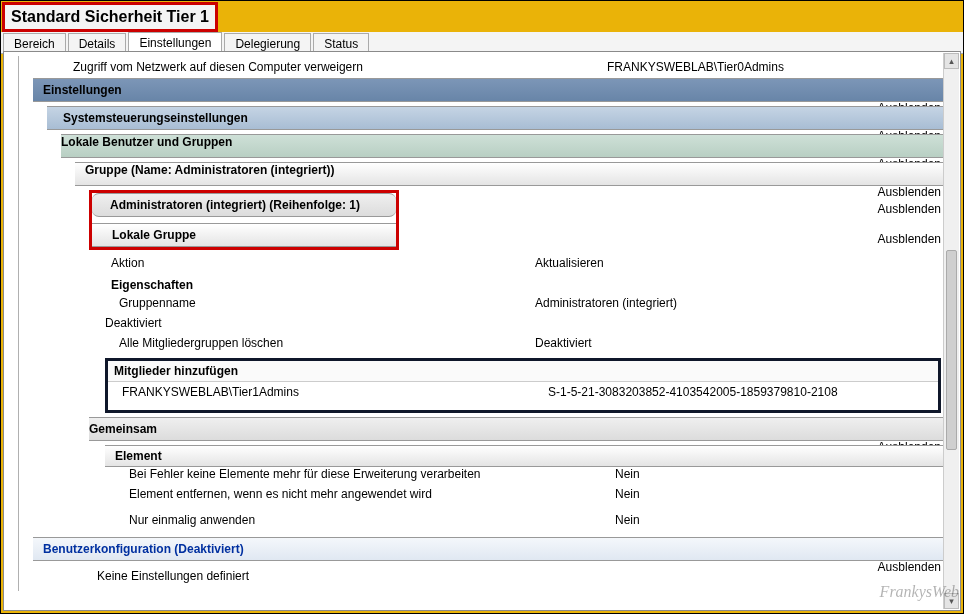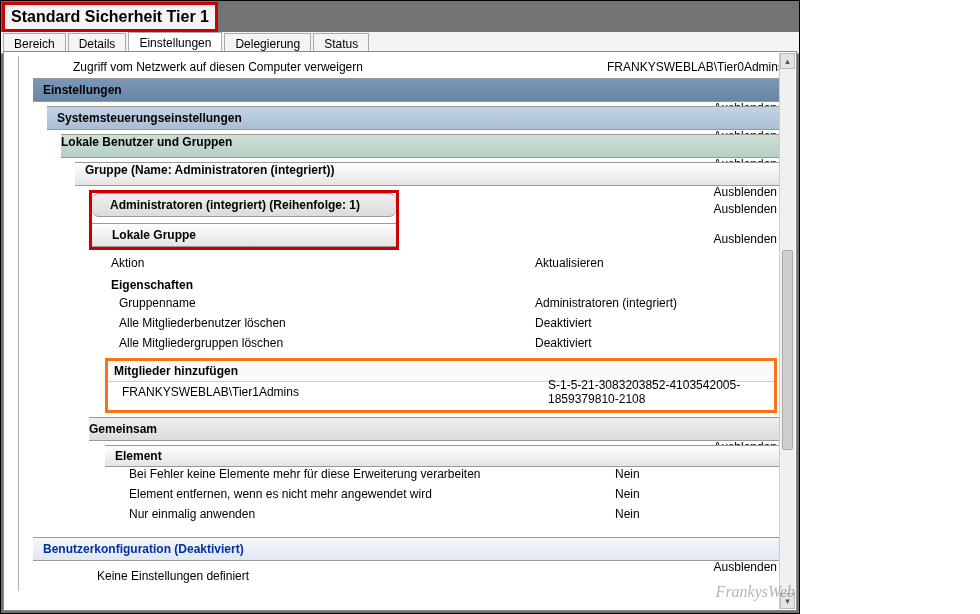--- a/index.html
+++ b/index.html
@@ -6,22 +6,22 @@
   html, body {
     margin: 0; padding: 0;
     width: 980px; height: 614px;
     font-family: Tahoma, Arial, sans-serif;
     font-size: 12px;
     background: #ffffff;
     overflow: hidden;
   }
   .window {
     border: 1px solid #000;
-    width: 800px; height: 614px;
-    background: #737373;
+    width: 964px; height: 614px;
+    background: #eab308;
     position: relative;
   }
   .title-bar {
     font-weight: bold;
     font-size: 16px;
     padding: 3px 6px;
     border: 3px solid #c00;
     display: inline-block;
     margin: 1px 0 0 1px;
     background: #f4f4f4;
@@ -97,21 +97,21 @@
     align-items: center;
     font-size: 12px;
   }
   .tbl-row .c1 { padding-left: 14px; }
   .tbl-sect {
     border: 1px solid #b0b0b0;
     margin: 2px 6px 4px 86px;
     background: #ffffff;
   }
   .tbl-sect.redbox {
-    border: 3px solid #f97316;
+    border: 3px solid #0f172a;
   }
   .sect-title {
     font-weight: bold;
     padding: 3px 6px;
     border-bottom: 1px solid #ccc;
     background: #fafafa;
   }
   .col1 { flex: 0 0 440px; }
   .col2 { flex: 1; }
   .group-box {
@@ -216,21 +216,21 @@
         <div class="c2">FRANKYSWEBLAB\Tier0Admins</div>
       </div>
 
       <div class="hdr hdr-bluebg" style="padding-left:10px; height:24px; display:flex; align-items:center; margin-left:14px;">
         <span>Einstellungen</span>
       </div>
       <div class="full-hide-area" style="margin-left:14px; height:4px; overflow:visible;">
         <span class="hide" style="top:-1px;">Ausblenden</span>
       </div>
 
-      <div class="hdr hdr-lightblue" style="padding-left:10px; height:24px; display:flex; align-items:center; margin-left:28px;">
+      <div class="hdr hdr-lightblue" style="padding-left:16px; height:24px; display:flex; align-items:center; margin-left:28px;">
         <span>Systemsteuerungseinstellungen</span>
       </div>
       <div class="full-hide-area" style="margin-left:28px; height:4px; overflow:visible;">
         <span class="hide" style="top:-1px;">Ausblenden</span>
       </div>
 
       <div class="hdr hdr-palegreen1" style="height:24px; display:flex; align-items:flex-start; margin-left:42px;">
         <span>Lokale Benutzer und Gruppen</span>
       </div>
       <div class="full-hide-area" style="margin-left:42px; height:4px; overflow:visible;">
@@ -263,21 +263,20 @@
       </div>
       <div class="chart-head bold">
         <div class="c1">Eigenschaften</div>
         <div class="c2"></div>
       </div>
       <div class="chart-row">
         <div class="c1">Gruppenname</div>
         <div class="c2">Administratoren (integriert)</div>
       </div>
       <div class="chart-row">
-        <div class="c1">Alle Mitgliederbenutzer löschen</div>
         <div class="c2">Deaktiviert</div>
       </div>
       <div class="chart-row">
         <div class="c1">Alle Mitgliedergruppen löschen</div>
         <div class="c2">Deaktiviert</div>
       </div>
 
       <div class="tbl-sect redbox">
         <div class="sect-title">Mitglieder hinzufügen</div>
         <div class="tbl-row">
@@ -299,21 +298,21 @@
       </div>
 
       <div class="chart-row" style="margin-left:96px;">
         <div class="c1" style="flex:0 0 500px;">Bei Fehler keine Elemente mehr für diese Erweiterung verarbeiten</div>
         <div class="c2">Nein</div>
       </div>
       <div class="chart-row" style="margin-left:96px;">
         <div class="c1" style="flex:0 0 500px;">Element entfernen, wenn es nicht mehr angewendet wird</div>
         <div class="c2">Nein</div>
       </div>
-      <div class="chart-row" style="margin-left:96px;">
+      <div class="chart-row" style="margin-left:96px;align-items:flex-end;">
         <div class="c1" style="flex:0 0 500px;">Nur einmalig anwenden</div>
         <div class="c2">Nein</div>
       </div>
 
       <div style="height:10px;"></div>
 
       <div class="hdr hdr-bluebox" style="padding-left:10px; height:24px; display:flex; align-items:center; margin-left:14px; font-weight:bold;">
         <span>Benutzerkonfiguration (Deaktiviert)</span>
       </div>
       <div class="full-hide-area" style="margin-left:14px; height:4px; overflow:visible;">

